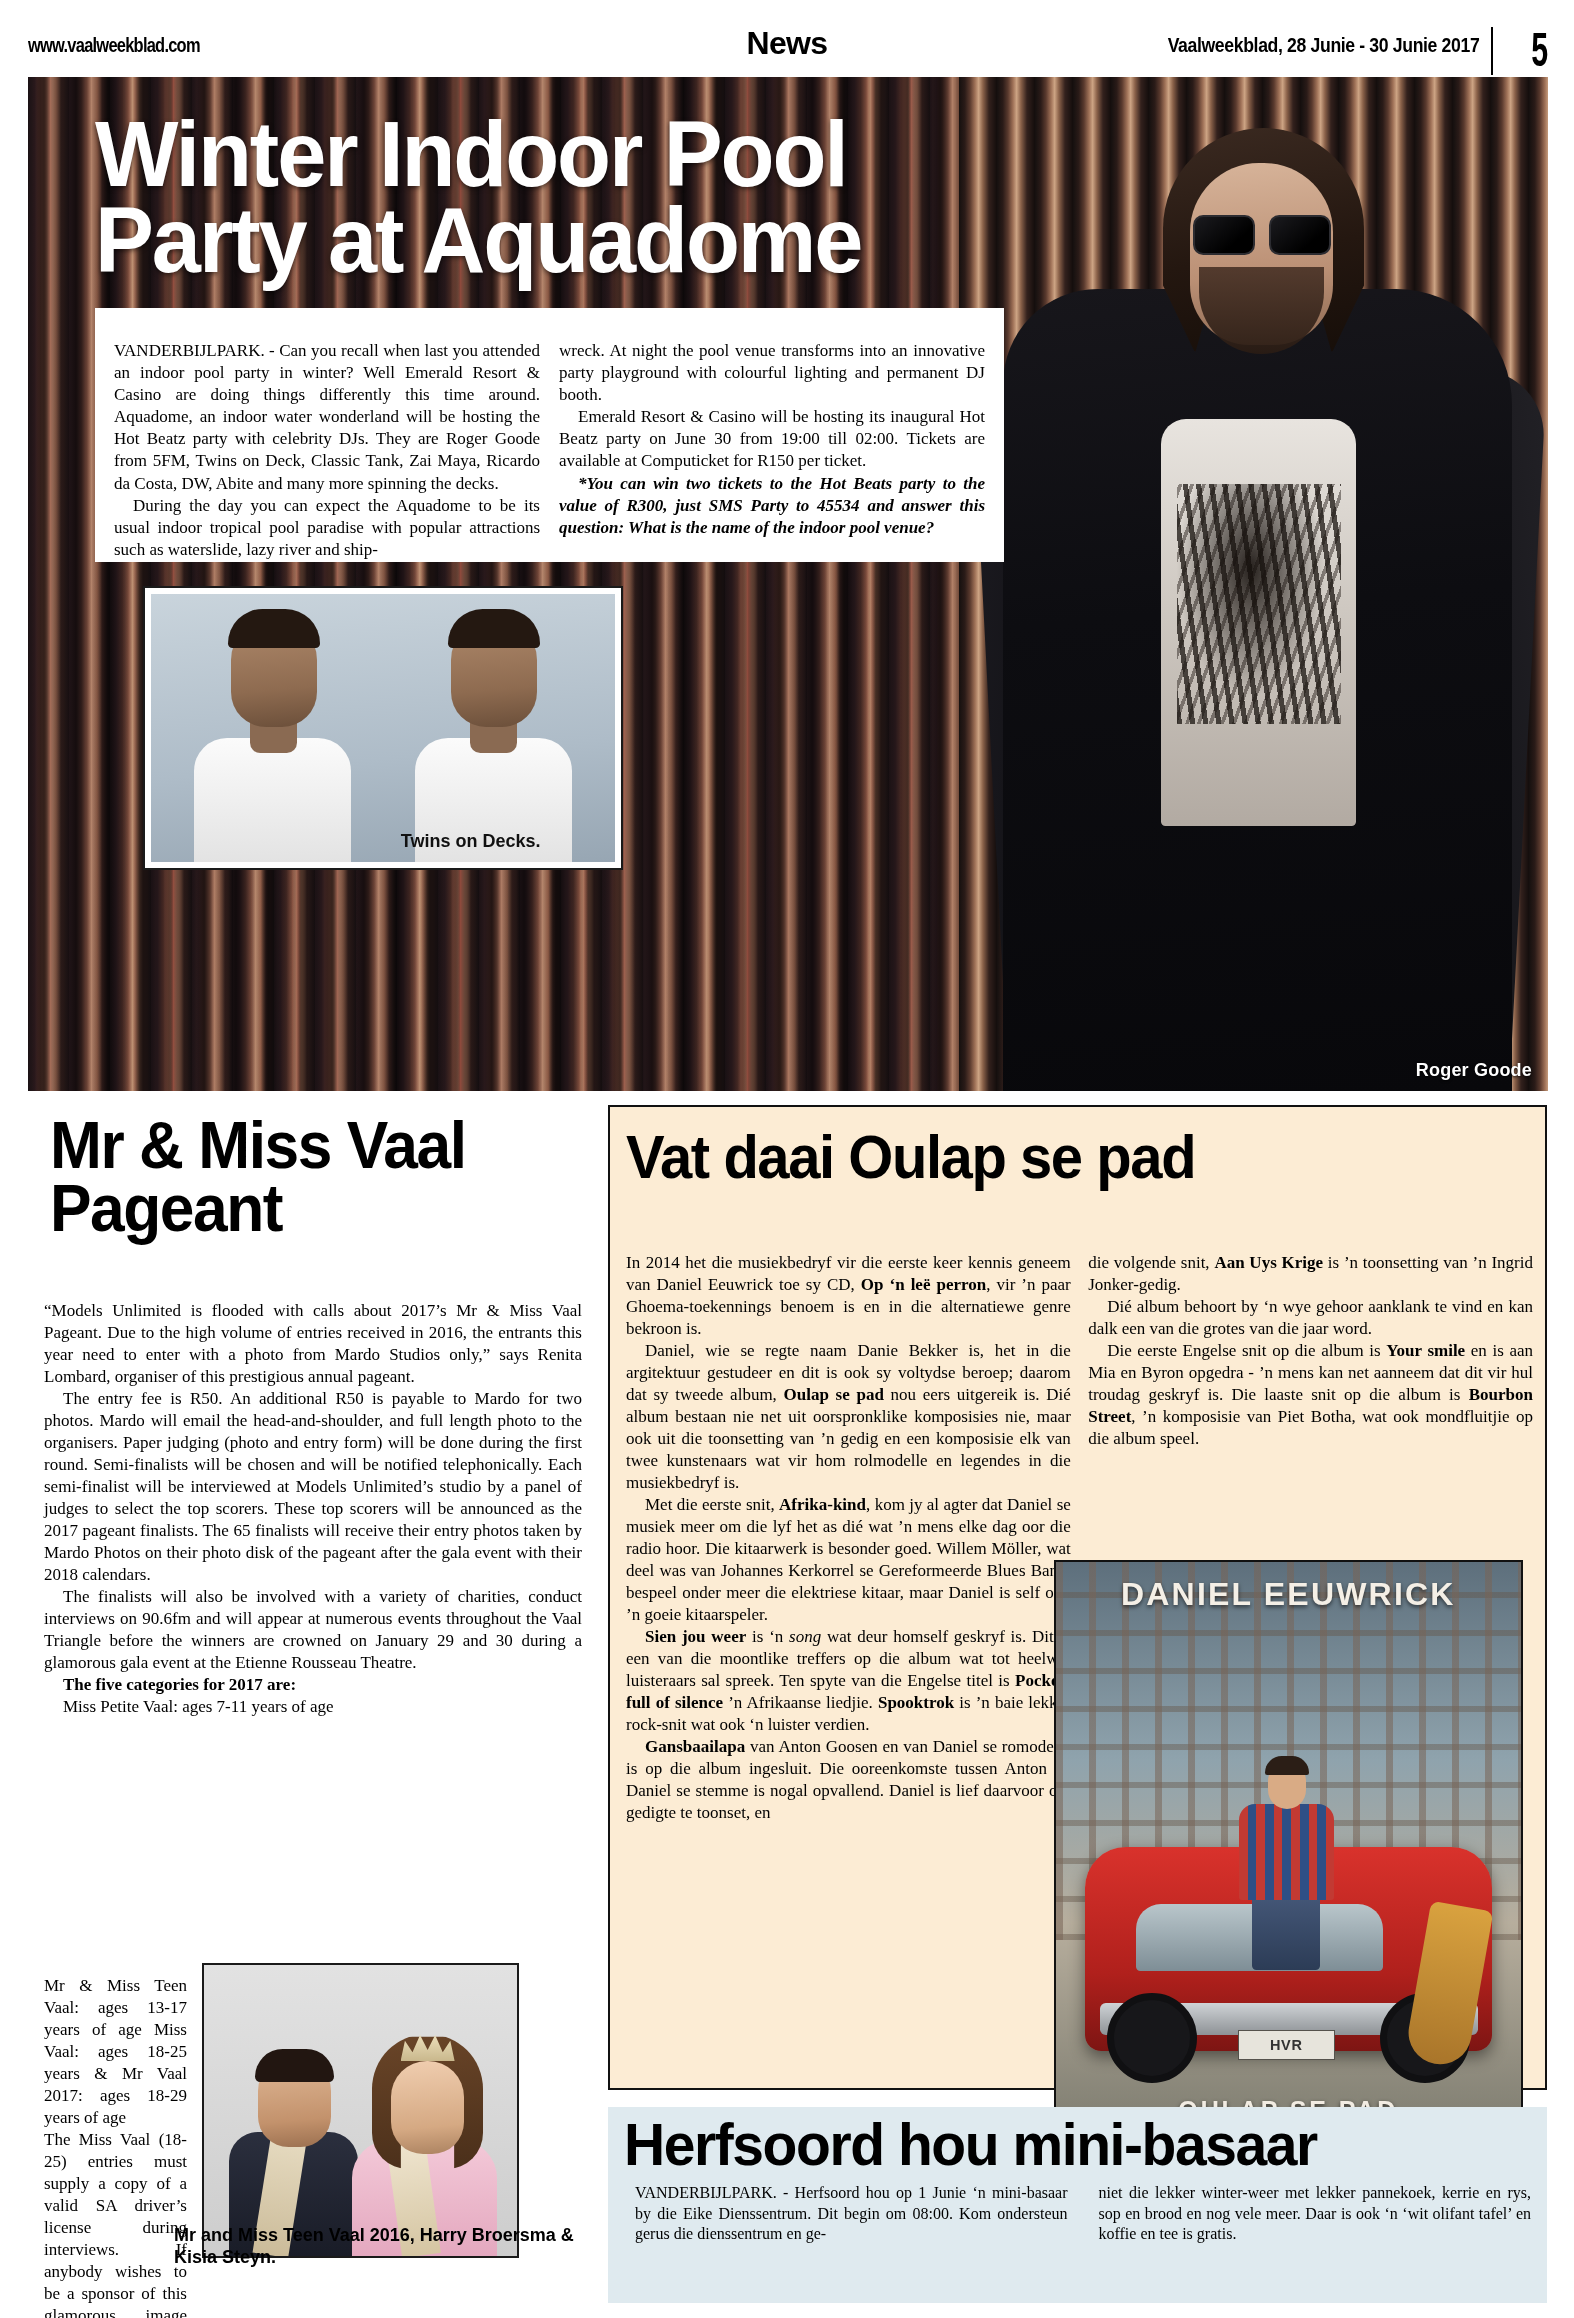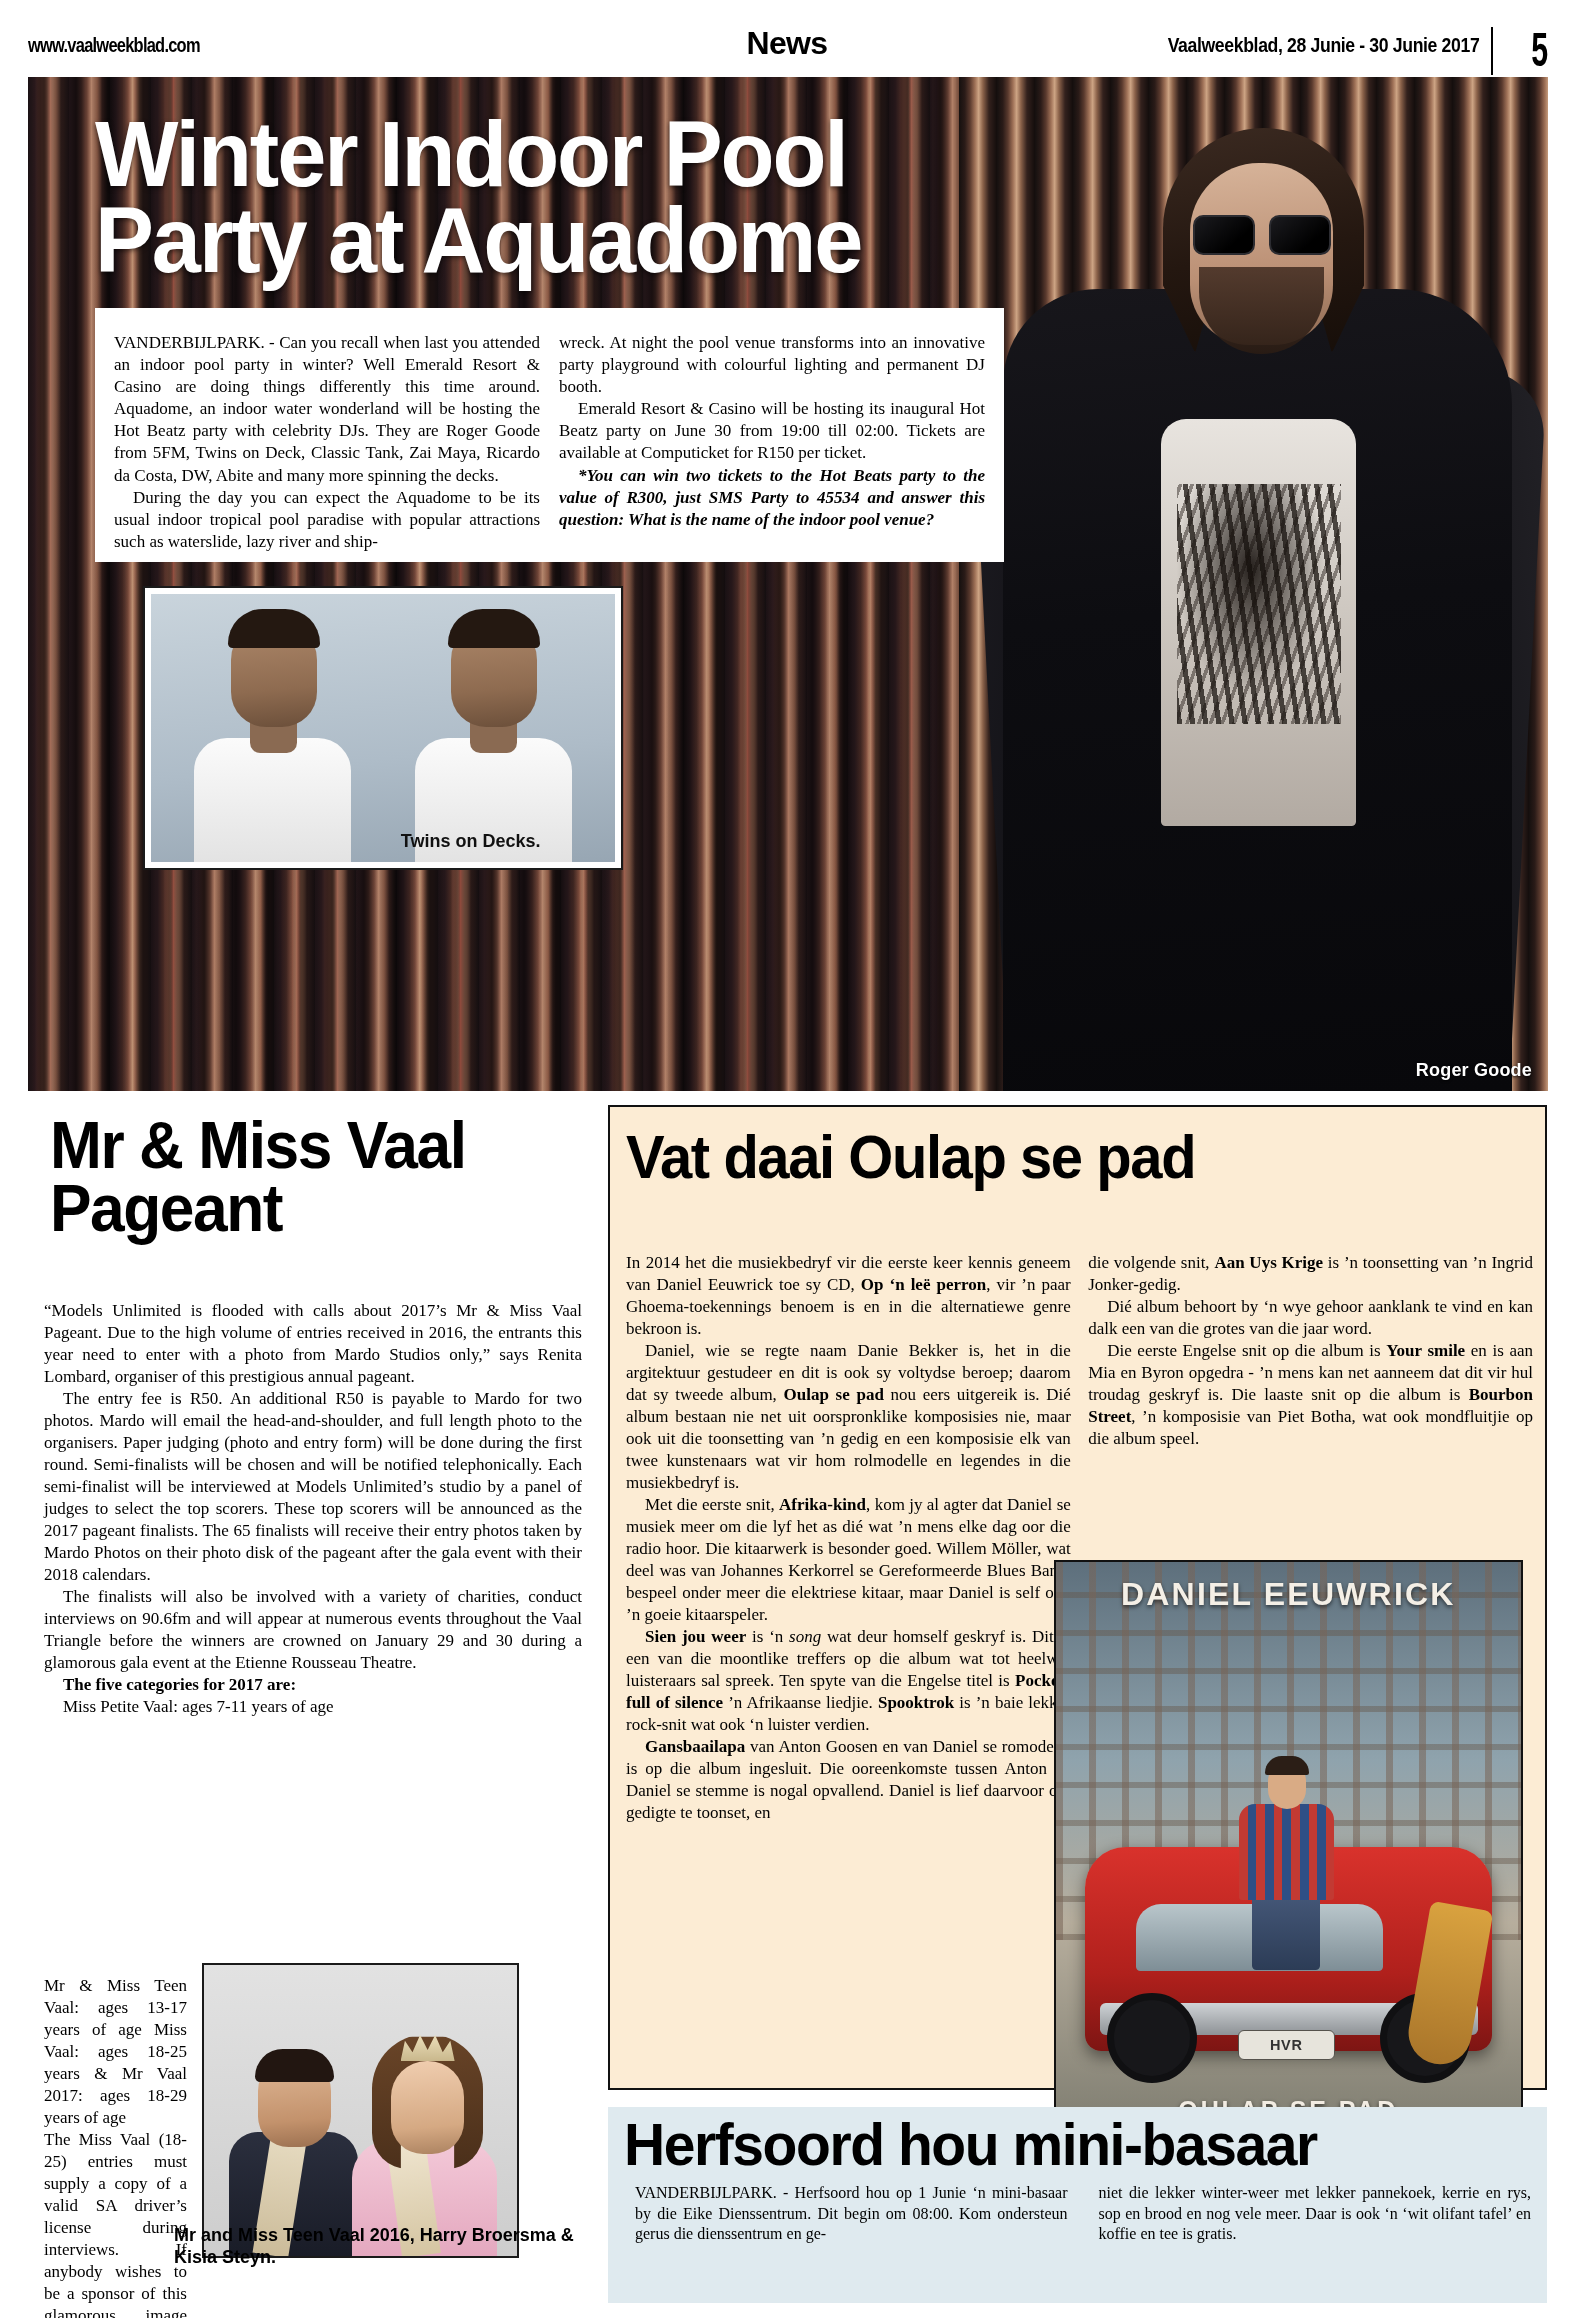--- a/index.html
+++ b/index.html
@@ -144,21 +144,21 @@
   .rg-caption{
     position:absolute;right:16px;bottom:10.2px;
     font-family:"Liberation Sans", sans-serif;
     font-weight:bold;font-size:18px;color:#fff;letter-spacing:0.2px;
     text-shadow:0 0.7px 2.9px rgba(0,0,0,.9);
   }
 
   
   .feature-story{
     position:absolute;left:67px;top:231px;width:909px;height:254px;
-    background:#ffffff;padding:24px 19px 13px 19px;box-sizing:border-box;
+    background:#ffffff;padding:32px 19px 13px 19px;box-sizing:border-box;
     display:flex;gap:19px;
   }
   .fs-col{width:50%;font-size:17px;line-height:1.30;text-align:justify;}
   .fs-col p{margin:0 0 0 0;text-indent:19px;}
   .fs-col p.first{text-indent:0;}
   .fs-col p.promo{font-weight:bold;font-style:italic;text-indent:19px;}
 
   
   .twins{
     position:absolute;left:67px;top:509px;width:480px;height:284px;
@@ -291,21 +291,21 @@
     position:absolute;left:80px;bottom:173px;width:247px;height:67px;
     background:linear-gradient(180deg,#b9c6cb 0%, #7e8e96 100%);
     border-radius:25px 25px 4.4px 4.4px;
   }
   .al-grille{
     position:absolute;left:44px;bottom:109px;width:378px;height:32px;
     background:linear-gradient(180deg,#cfd3d6 0%, #8e9296 100%);border-radius:5.8px;
   }
   .al-plate{
     position:absolute;left:182px;bottom:84px;width:95px;height:28px;
-    background:#e7e4dc;border:1.5px solid #55524c;border-radius:6px;
+    background:#e7e4dc;border:1.5px solid #55524c;border-radius:0;
     font-family:"Liberation Sans", sans-serif;font-weight:bold;font-size:14.5px;
     color:#333;text-align:center;line-height:28px;letter-spacing:0.7px;
   }
   .al-wheelL{position:absolute;left:51px;bottom:61px;width:76px;height:76px;background:#17171a;border-radius:50%;border:7.3px solid #101012;}
   .al-wheelR{position:absolute;right:51px;bottom:61px;width:76px;height:76px;background:#17171a;border-radius:50%;border:7.3px solid #101012;}
   .al-man{position:absolute;left:183px;bottom:174px;width:95px;height:218px;}
   .al-man-shirt{position:absolute;bottom:70px;left:0;width:95px;height:96px;
     background:
       repeating-linear-gradient(90deg,#c23a33 0 8.7px,#2e4f86 8.7px 17.4px),
       repeating-linear-gradient(0deg,rgba(0,0,0,.18) 0 8.7px, rgba(255,255,255,.10) 8.7px 17.4px);

